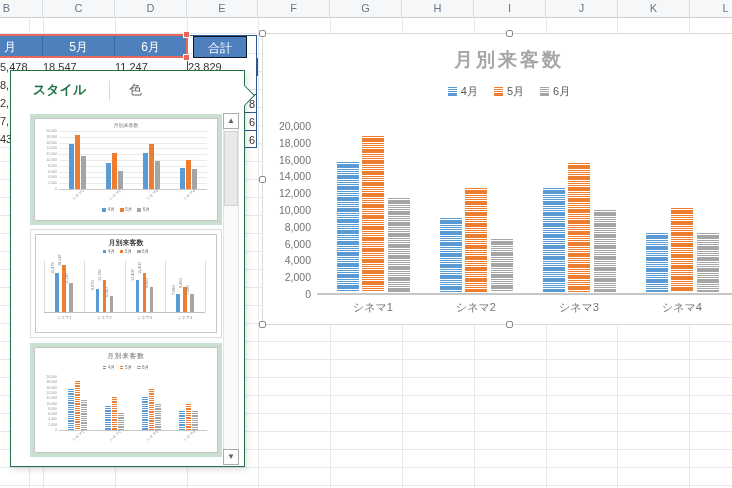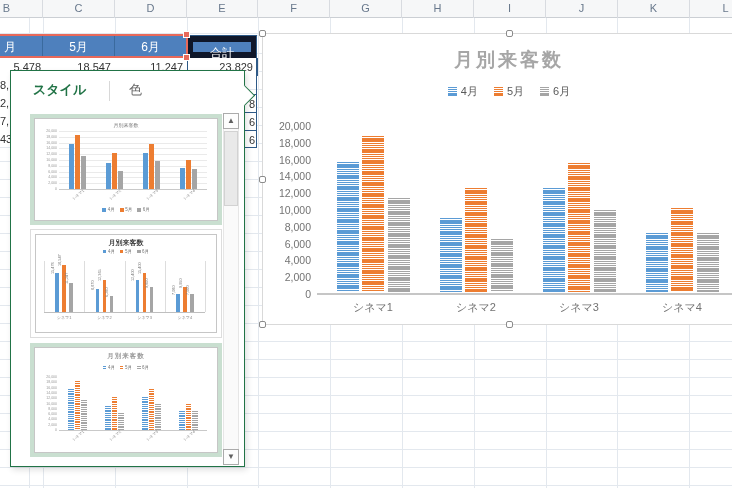--- a/index.html
+++ b/index.html
@@ -10,21 +10,21 @@
   
   #grid-bg { left:0; top:18px; width:732px; height:470px;
     background-image:
       repeating-linear-gradient(90deg,#E3E8EE 0 1px,transparent 1px 71.8px),
       repeating-linear-gradient(180deg,#E3E8EE 0 1px,transparent 1px 18px);
     background-position:43px 0,0 17px; }
   #col-headers { left:0; top:0; width:732px; height:18px; background:#F6F7F8; border-bottom:1px solid #CBCFD4; }
   .colhdr { position:absolute; top:0; height:18px; line-height:17px; text-align:center; color:#68788C; font-size:11px; border-right:1px solid #D8DBE0; }
 
   .hdrcell { position:absolute; top:36px; height:22px; background:#4E80BD; color:#fff; font-size:12px; line-height:22px; text-align:center; border-right:1px solid #3A6A9E; }
-  .valcell { position:absolute; top:58px; height:18px; background:#fff; color:#333; font-size:11px; line-height:18px; text-align:right; padding-right:4px; }
+  .valcell { position:absolute; top:58px; height:18px; background:#fff; color:#333; font-size:11px; line-height:18px; padding-right:4px; }
   .lsliver { position:absolute; left:0; width:12px; height:18px; background:#fff; color:#333; font-size:11px; line-height:18px; white-space:nowrap; overflow:hidden; }
   .rsliver { position:absolute; left:245px; width:12px; height:18px; background:#fff; color:#333; font-size:11px; line-height:18px; text-align:right; padding-right:1px; border-right:1px solid #2E5A87; overflow:hidden; }
 
   #red-outline { left:-5px; top:34px; width:193px; height:24px; border:2px solid #E8695A; z-index:3; pointer-events:none; }
   .red-handle { position:absolute; width:7px; height:7px; background:#E8695A; border:1px solid #fff; z-index:4; }
   #blue-outline { left:187px; top:35px; width:70px; height:113px; border:1px solid #2E5A87; z-index:2; pointer-events:none; }
 
   
   #chart { left:262px; top:33px; width:470px; height:292px; background:#fff; border:1px solid #D9D9D9; border-right:none; z-index:5; }
   #chart-title { position:absolute; left:0; top:13px; width:492px; text-align:center; font-size:19px; font-weight:bold; letter-spacing:3px; color:#A6A6A6; }
@@ -77,21 +77,21 @@
     <div class="colhdr" style="left: 402px; width: 72px;">H</div>
     <div class="colhdr" style="left: 474px; width: 72px;">I</div>
     <div class="colhdr" style="left: 546px; width: 72px;">J</div>
     <div class="colhdr" style="left: 618px; width: 72px;">K</div>
     <div class="colhdr" style="left: 690px; width: 72px;">L</div>
   </div>
 
 <div class="hdrcell" style="left:0;width:43px;text-align:left;padding-left:4px;">月</div>
 <div class="hdrcell" style="left:43px;width:72px;">5月</div>
 <div class="hdrcell" style="left:115px;width:72px;">6月</div>
-<div class="hdrcell" style="left:187px;width:70px;border:6px solid #0f172a;">合計</div>
+<div class="hdrcell" style="left:193px;width:54px;border:1px solid #0f172a;">合計</div>
 
 <div class="valcell" style="left:0;width:43px;padding-right:2px;">5,478</div>
 <div class="valcell" style="left:43px;width:72px;">18,547</div>
 <div class="valcell" style="left:115px;width:72px;">11,247</div>
 <div class="valcell" style="left:187px;width:71px;border-left:1px solid #2E5A87;border-right:1px solid #2E5A87;">23,829</div>
 
 <div class="lsliver" style="top:76px;">8,</div>
 <div class="lsliver" style="top:94px;">2,</div>
 <div class="lsliver" style="top:112px;">7,</div>
 <div class="lsliver" style="top:130px;border-bottom:1px solid #E3E8EE;">43,</div>

